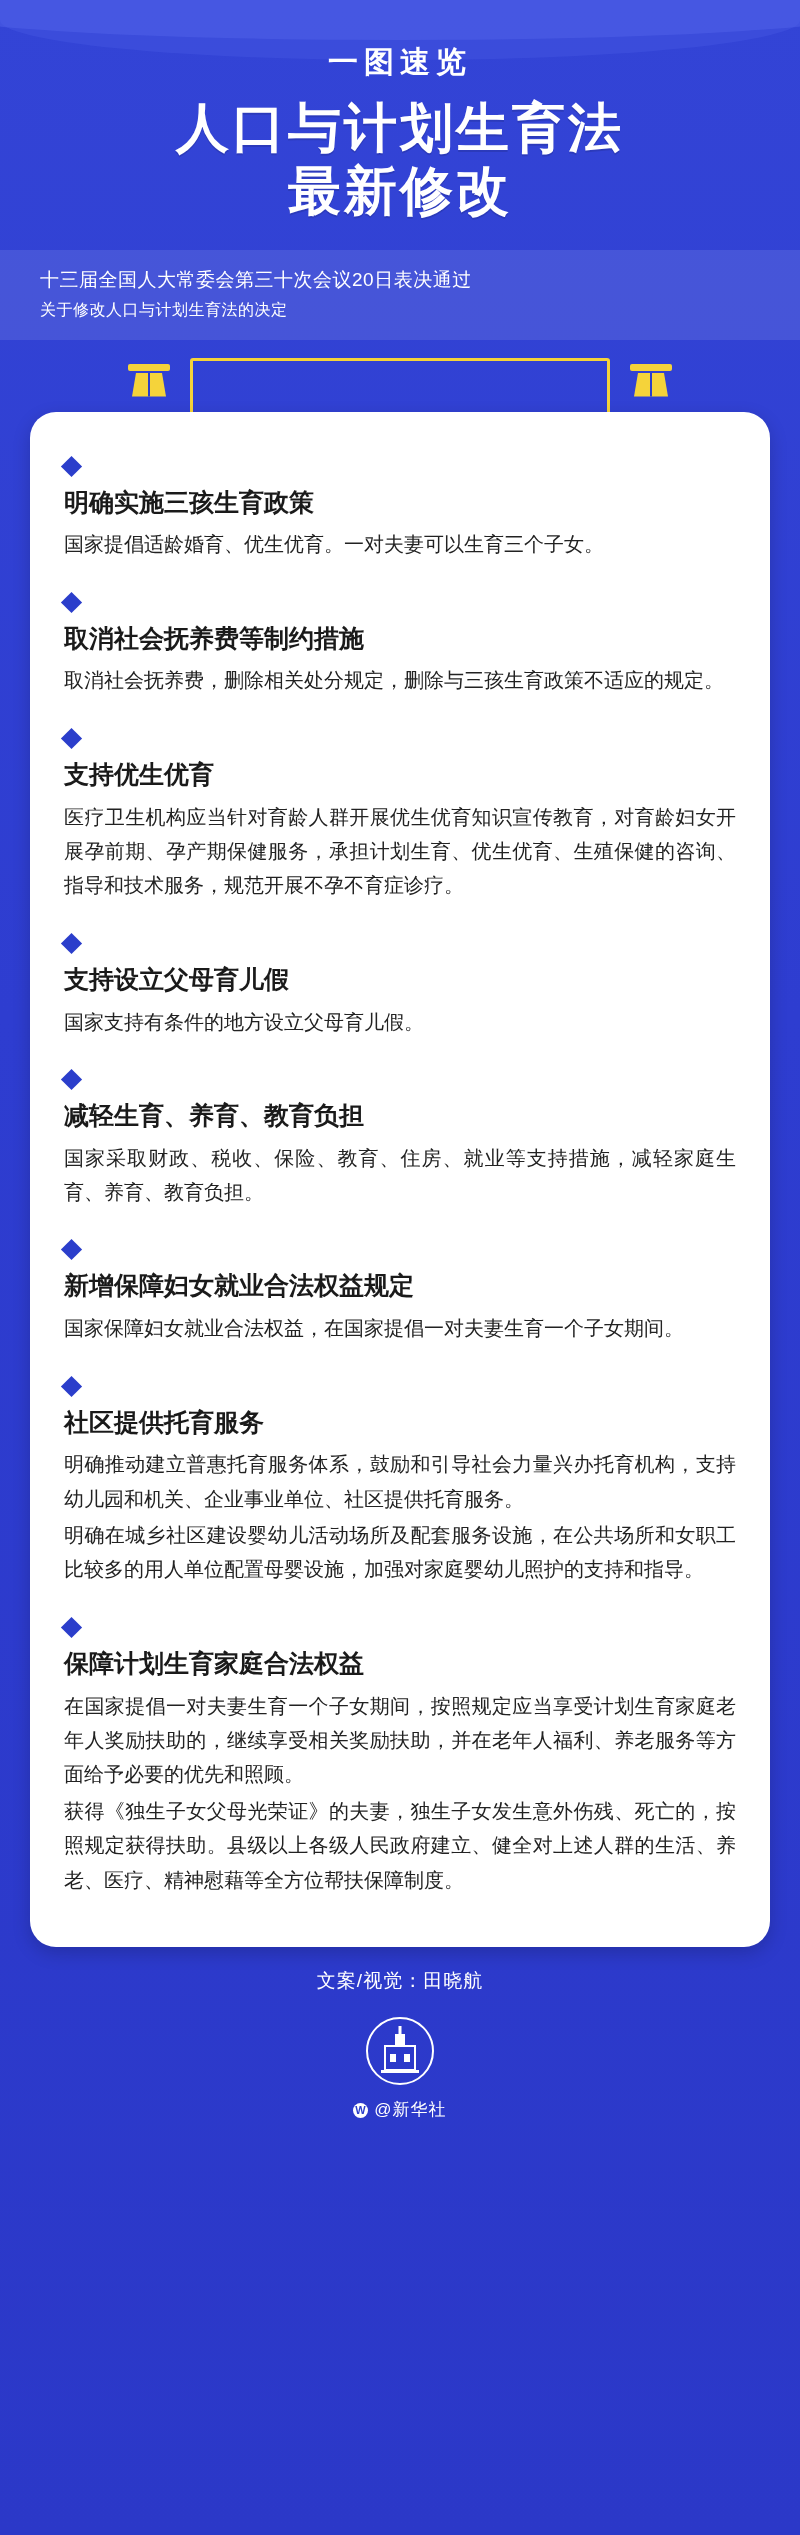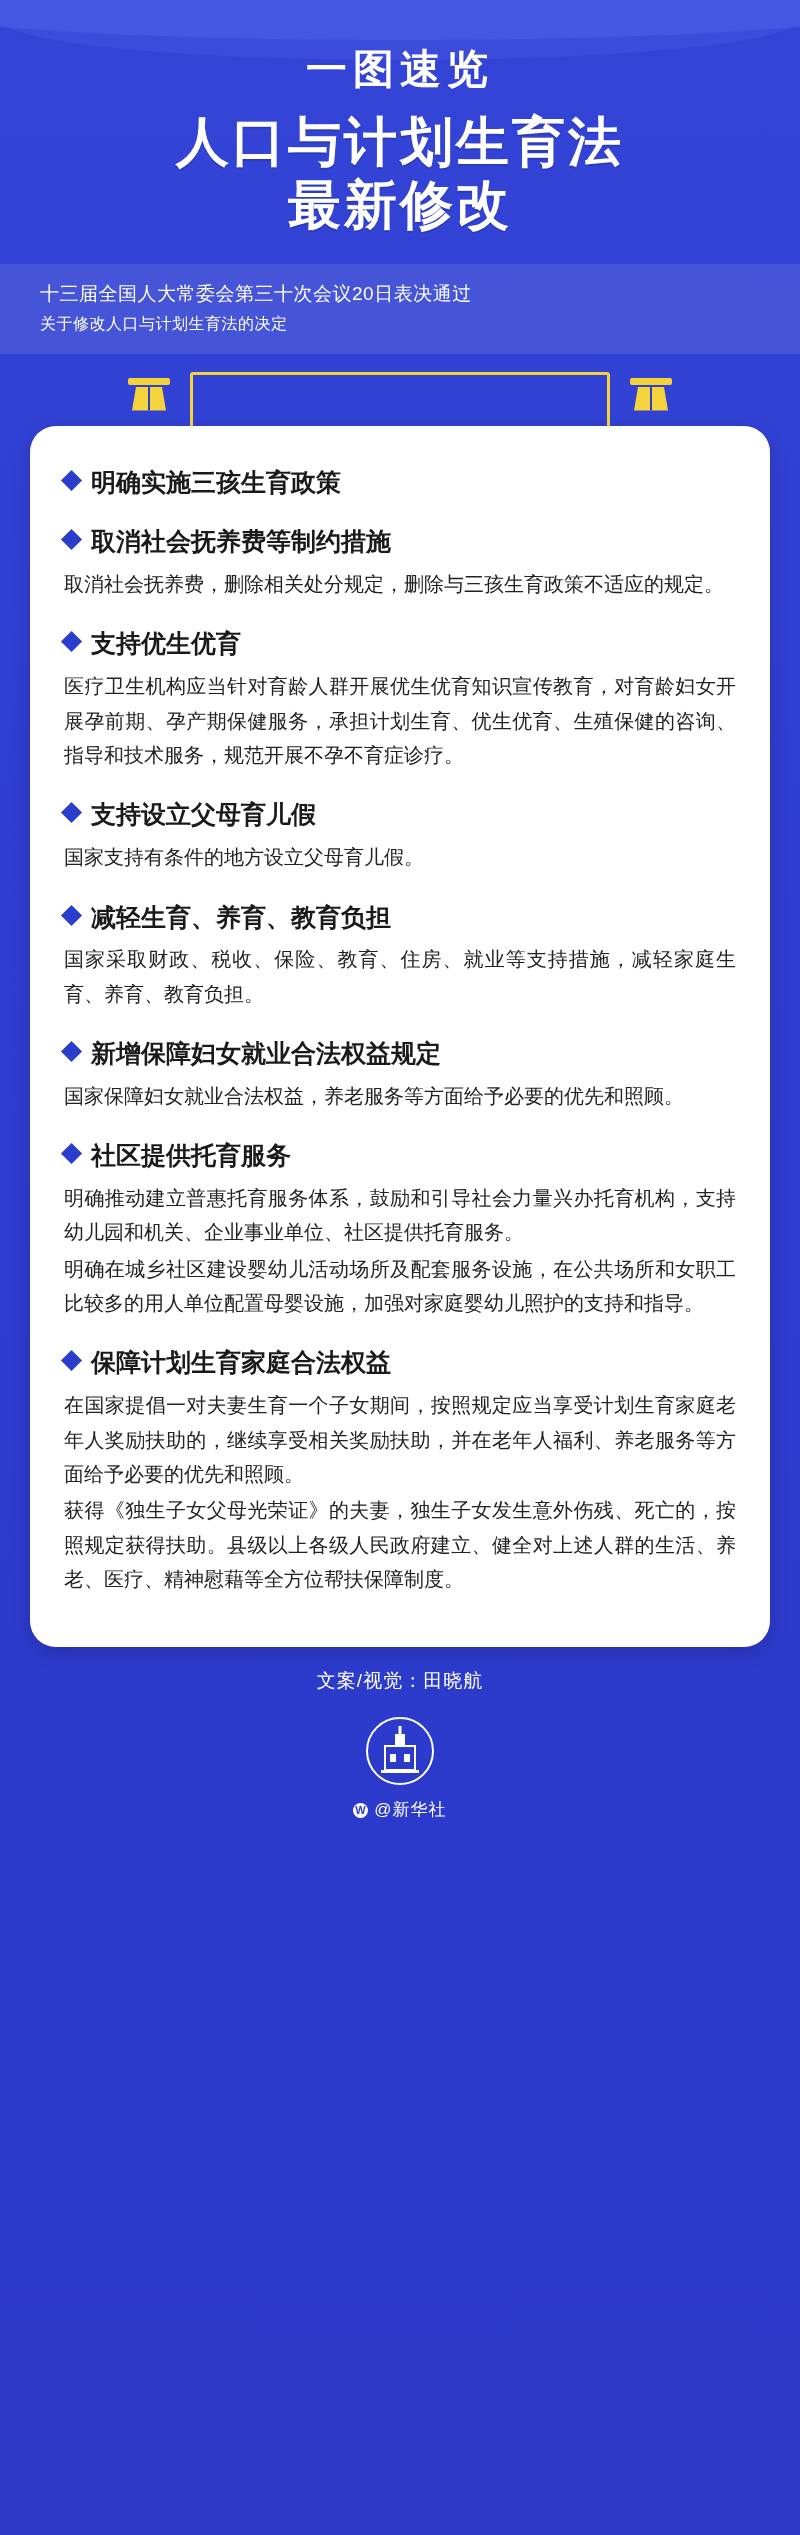--- a/index.html
+++ b/index.html
@@ -40,21 +40,21 @@
     opacity: .45;
   }
 
   .header {
     position: relative;
     padding-top: 42px;
     text-align: center;
     color: #ffffff;
   }
   .kicker {
-    font-size: 41px;
+    font-size: 30px;
     font-weight: bold;
     letter-spacing: 6px;
     margin-bottom: 14px;
   }
   .title {
     font-size: 53px;
     font-weight: bold;
     letter-spacing: 3px;
     line-height: 1.18;
     text-shadow: 0 2px 0 rgba(0,0,0,.12);
@@ -123,20 +123,21 @@
     box-shadow: 0 6px 18px rgba(0,0,0,.18);
   }
 
   .item { margin-bottom: 26px; }
   .item:last-child { margin-bottom: 6px; }
   .item-head {
     display: flex;
     align-items: flex-start;
     gap: 12px;
     margin-bottom: 8px;
+    flex-direction: column;
   }
   .diamond {
     flex: 0 0 auto;
     width: 15px; height: 15px;
     background: #2b3ecb;
     transform: rotate(45deg);
     margin-top: 7px;
   }
   .item-title {
     font-size: 25px;
@@ -226,20 +227,21 @@
     </div>
   </div>
 
   <div class="card">
 
     <div class="item">
       <div class="item-head">
         <div class="diamond"></div>
         <div class="item-title">明确实施三孩生育政策</div>
       </div>
+      <p class="para">国家提倡适龄婚育、优生优育。一对夫妻可以生育三个子女。</p>
     </div>
 
     <div class="item">
       <div class="item-head">
         <div class="diamond"></div>
         <div class="item-title">取消社会抚养费等制约措施</div>
       </div>
       <p class="para">取消社会抚养费，删除相关处分规定，删除与三孩生育政策不适应的规定。</p>
     </div>
 
@@ -265,21 +267,21 @@
         <div class="item-title">减轻生育、养育、教育负担</div>
       </div>
       <p class="para">国家采取财政、税收、保险、教育、住房、就业等支持措施，减轻家庭生育、养育、教育负担。</p>
     </div>
 
     <div class="item">
       <div class="item-head">
         <div class="diamond"></div>
         <div class="item-title">新增保障妇女就业合法权益规定</div>
       </div>
-      <p class="para">国家保障妇女就业合法权益，养老服务等方面给予必要的优先和照顾。</p>
+      <p class="para">国家保障妇女就业合法权益，在国家提倡一对夫妻生育一个子女期间。</p>
     </div>
 
     <div class="item">
       <div class="item-head">
         <div class="diamond"></div>
         <div class="item-title">社区提供托育服务</div>
       </div>
       <p class="para">明确推动建立普惠托育服务体系，鼓励和引导社会力量兴办托育机构，支持幼儿园和机关、企业事业单位、社区提供托育服务。</p>
       <p class="para">明确在城乡社区建设婴幼儿活动场所及配套服务设施，在公共场所和女职工比较多的用人单位配置母婴设施，加强对家庭婴幼儿照护的支持和指导。</p>
     </div>

